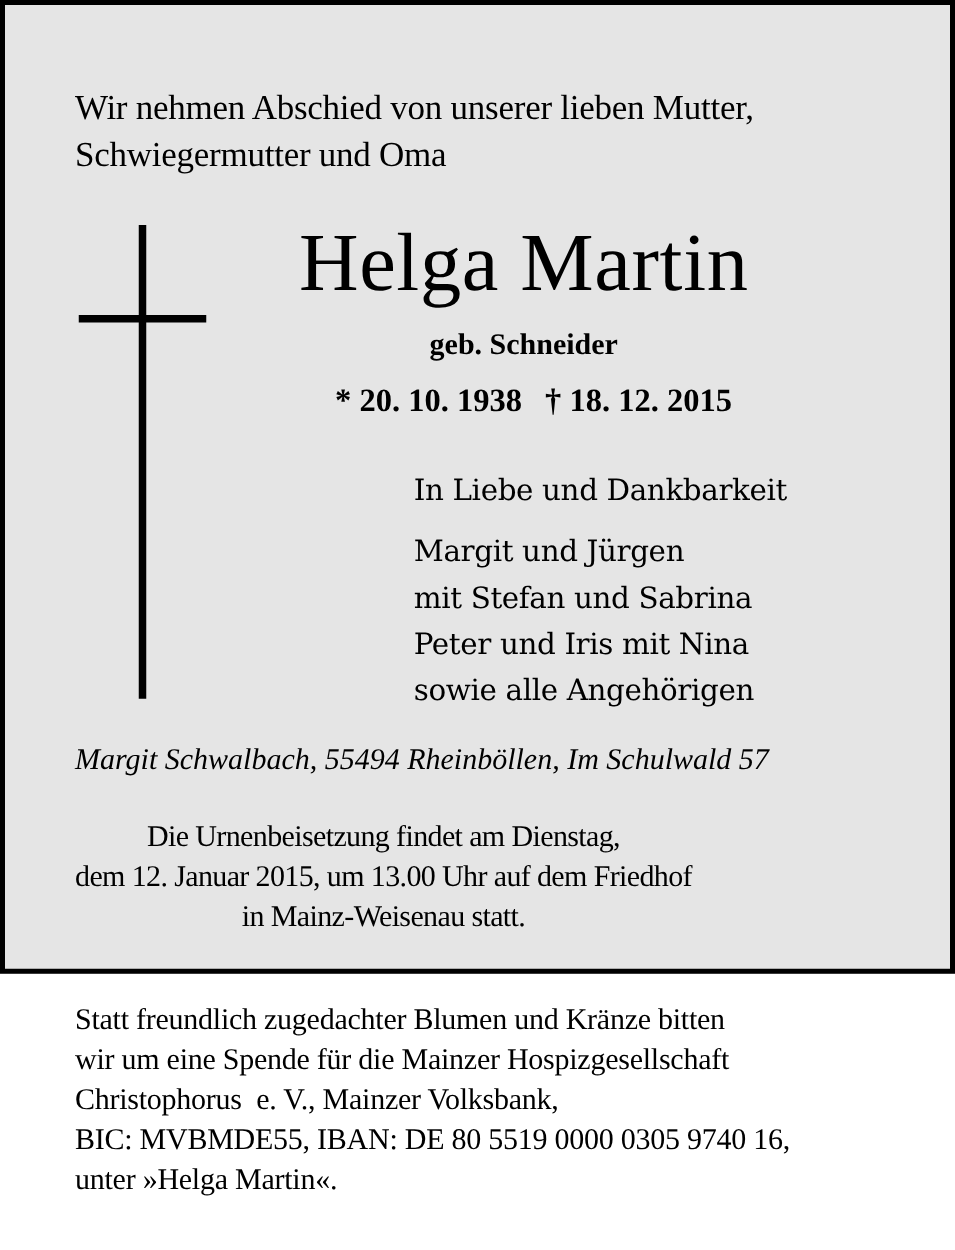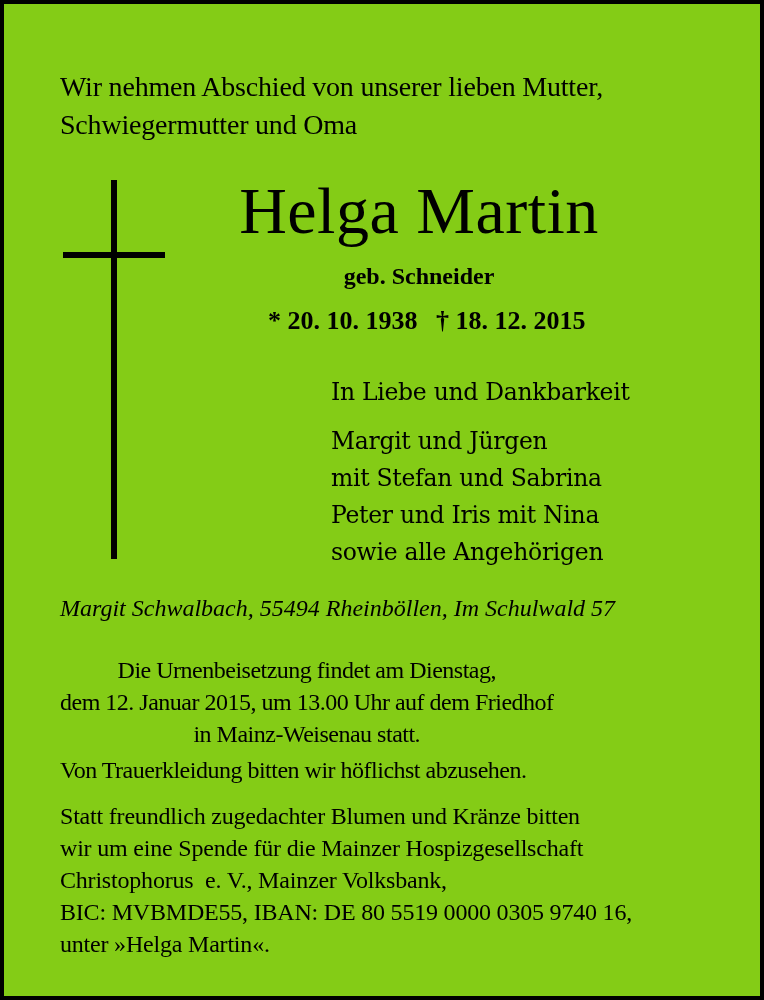--- a/index.html
+++ b/index.html
@@ -11,24 +11,24 @@
       width: 764px;
       height: 1000px;
       position: relative;
       overflow: hidden;
       font-family: "DejaVu Serif", "Liberation Serif", serif;
       color: #000000;
     }
     .frame {
       position: absolute;
       left: 0; top: 0;
-      width: 764px; height: 1000px;
+      width: 764px; height: 779px;
       box-sizing: border-box;
       border: 4px solid #000000;
-      background: #84cc16;
+      background: #e5e5e5;
     }
     .abs { position: absolute; white-space: nowrap; }
 
     .intro {
       left: 56px; top: 64px;
       font-family: "Liberation Serif", serif;
       font-size: 28px;
       line-height: 38px;
       letter-spacing: -0.2px;
     }
@@ -136,21 +136,20 @@
   </div>
 
   <div class="abs address">Margit Schwalbach, 55494 Rheinböllen, Im Schulwald 57</div>
 
   <div class="abs body-text ceremony">
     <div>Die Urnenbeisetzung findet am Dienstag,</div>
     <div>dem 12. Januar 2015, um 13.00 Uhr auf dem Friedhof</div>
     <div>in Mainz-Weisenau statt.</div>
   </div>
 
-  <div class="abs body-text attire">Von Trauerkleidung bitten wir höflichst abzusehen.</div>
 
   <div class="abs body-text donation">
     <div>Statt freundlich zugedachter Blumen und Kränze bitten</div>
     <div>wir um eine Spende für die Mainzer Hospizgesellschaft</div>
     <div style="white-space: pre;">Christophorus  e. V., Mainzer Volksbank,</div>
     <div>BIC: MVBMDE55, IBAN: DE 80 5519 0000 0305 9740 16,</div>
     <div>unter »Helga Martin«.</div>
   </div>
 
 </div>

